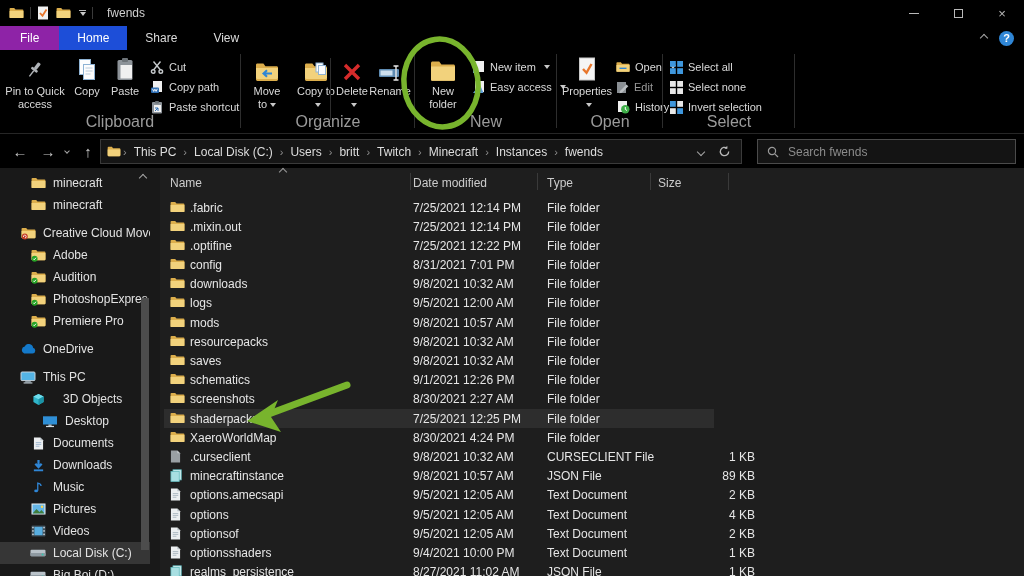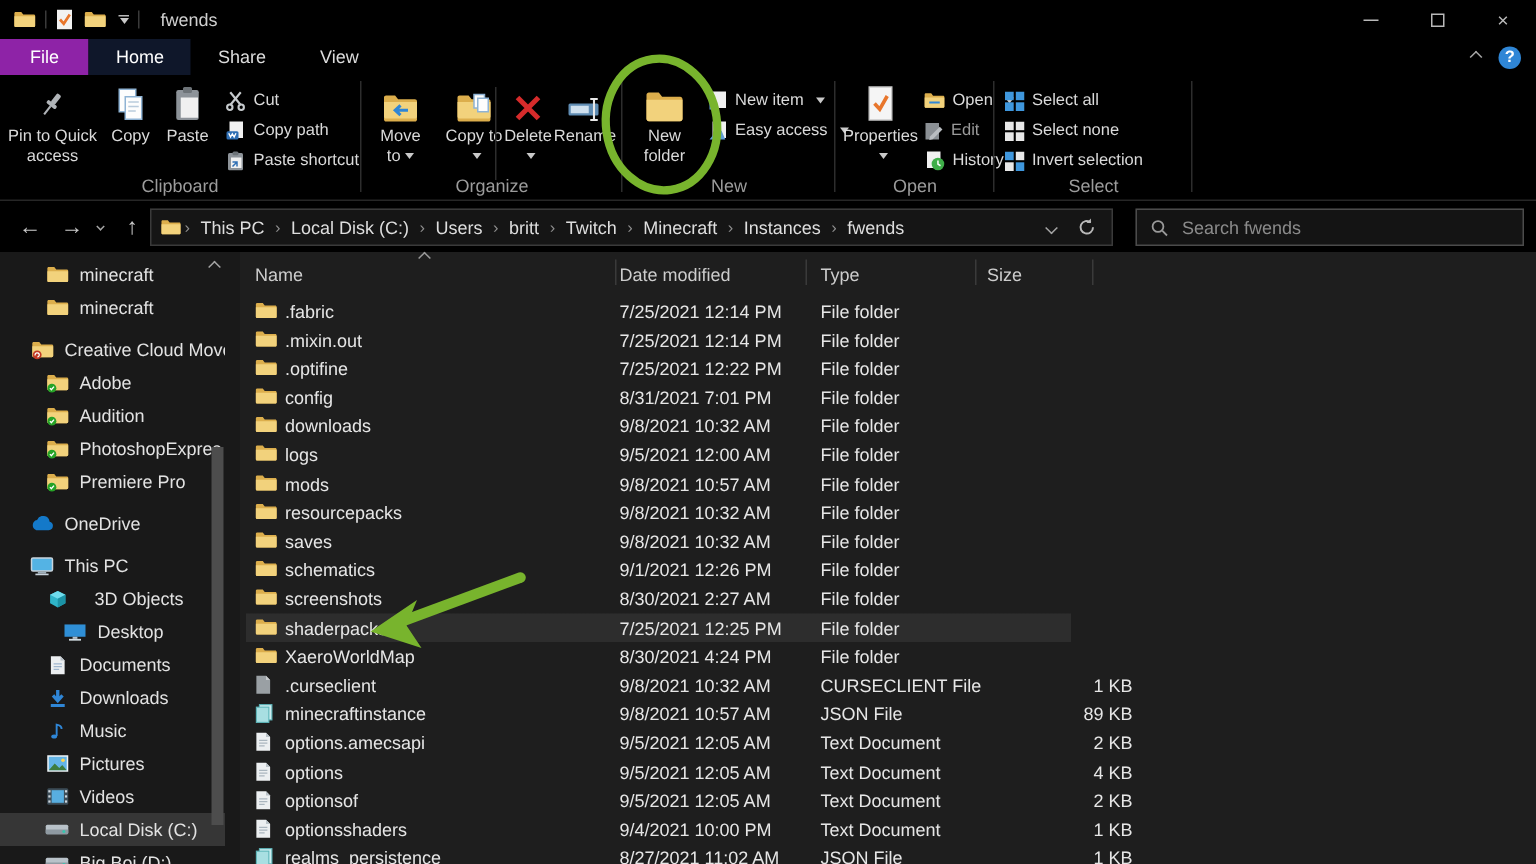--- a/index.html
+++ b/index.html
@@ -14,33 +14,33 @@
   .title-text { color:#cfcfcf; font-size:12px; margin-left:8px; }
   .wincontrols { margin-left:auto; display:flex; height:26px; }
   .wbtn { width:44px; height:26px; display:flex; align-items:center; justify-content:center; color:#b9b9b9; font-size:13px; }
   .wbtn .sq { width:9px; height:9px; border:1px solid #b9b9b9; }
   .wbtn .dash { width:10px; height:1px; background:#b9b9b9; }
 
   
   .tabbar { position:absolute; left:0; top:26px; width:1024px; height:24px; background:#000; display:flex; align-items:stretch; }
   .tab { padding:0 18px; display:flex; align-items:center; font-size:12px; color:#dcdcdc; }
   .tab.file { background:#8e23a7; color:#fff; padding:0 20px; }
-  .tab.active { background:#0f172a; color:#fff; }
+  .tab.active { background:#1d4ed8; color:#fff; }
   .tab-right { margin-left:auto; display:flex; align-items:center; gap:12px; padding-right:10px; }
   .helpdot { width:15px; height:15px; border-radius:50%; background:#2f86d6; color:#fff; font-size:11px; font-weight:bold; display:flex; align-items:center; justify-content:center; }
 
   .chev { display:inline-block; width:6px; height:6px; border-right:1.6px solid #a6a6a6; border-bottom:1.6px solid #a6a6a6; transform:rotate(45deg); }
   .chev.up { transform:rotate(-135deg); }
   .chev.sm { width:4px; height:4px; }
   .caret { display:inline-block; width:0; height:0; border-left:3.5px solid transparent; border-right:3.5px solid transparent; border-top:4px solid #c9c9c9; margin-left:3px; vertical-align:middle; }
 
   
   .ribbon { position:absolute; left:0; top:50px; width:1024px; height:84px; background:#000; border-bottom:1px solid #262626; }
   .rgroup { position:absolute; top:0; height:84px; }
-  .glabel { position:absolute; bottom:3px; left:0; width:100%; text-align:center; font-size:12px; color:#9b9b9b; }
+  .glabel { position:absolute; bottom:3px; left:0; width:100%; text-align:center; font-size:16px; color:#9b9b9b; }
   .gdiv { position:absolute; top:4px; height:74px; width:1px; background:#2d2d2d; }
   .rbig { position:absolute; top:4px; display:flex; flex-direction:column; align-items:center; text-align:center; }
   .rbig .ric { height:28px; display:flex; align-items:flex-end; justify-content:center; margin-bottom:3px; }
   .rlabel { font-size:11px; line-height:1.18; color:#dadada; }
   .rsmall { position:absolute; display:flex; align-items:center; gap:5px; font-size:11px; color:#dadada; white-space:nowrap; height:18px; }
   .idiv { position:absolute; top:8px; height:62px; width:1px; background:#2d2d2d; }
 
   
   .addrrow { position:absolute; left:0; top:134px; width:1024px; height:34px; background:#000; }
   .navbtn { position:absolute; top:0; height:34px; display:flex; align-items:center; justify-content:center; color:#c9c9c9; font-size:15px; width:24px; }

